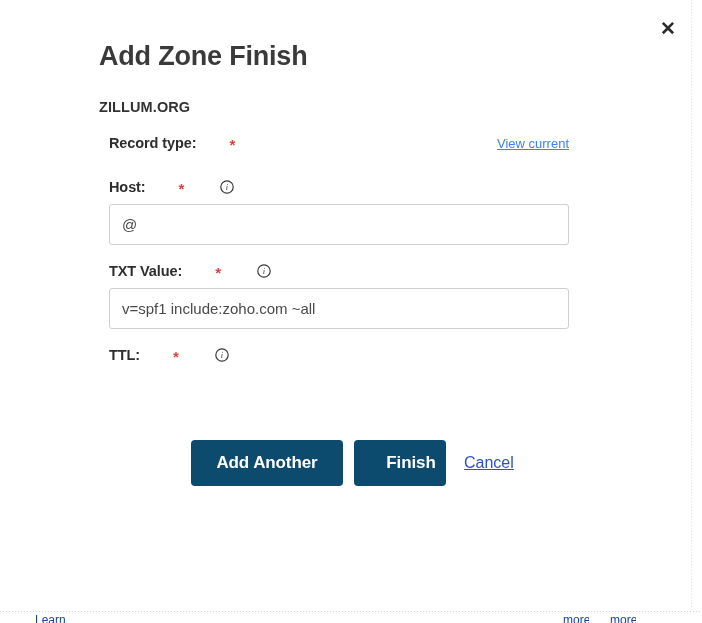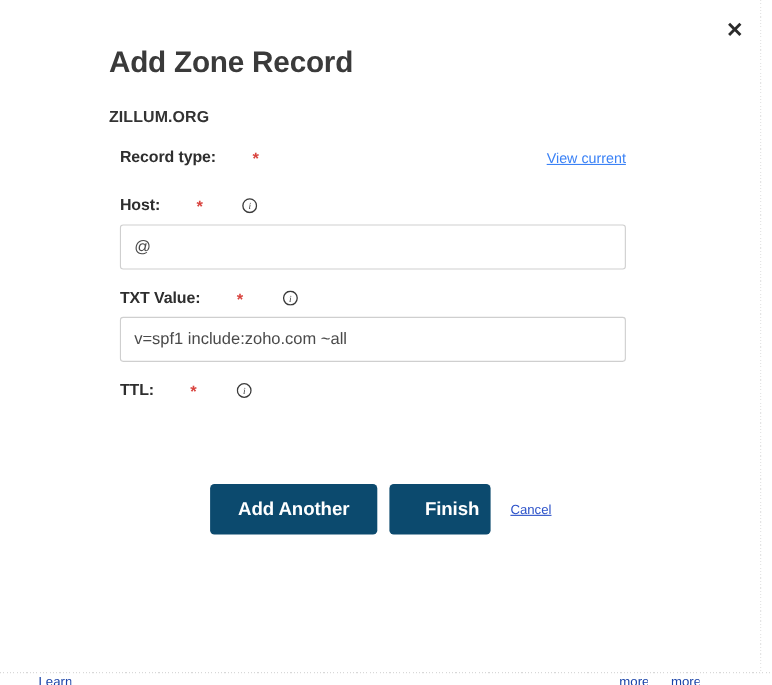--- a/index.html
+++ b/index.html
@@ -203,36 +203,36 @@
     height: 46px;
     cursor: pointer;
     display: flex;
     align-items: center;
     justify-content: center;
   }
   #add-another-button { width: 152px; }
   #finish-button      { width: 92px; margin-left: 11px; padding-left: 28px; }
   #cancel-link {
     margin-left: 18px;
-    font-size: 12px;
+    font-size: 16px;
     color: #2c52c9;
     text-decoration: underline;
     cursor: pointer;
   }
 </style>
 </head>
 <body>
 
 <div id="modal">
 
   <div id="close-btn">✕</div>
 
   <div class="content">
 
-    <h1 id="page-title">Add Zone Record</h1>
+    <h1 id="page-title">Add Zone Finish</h1>
 
     <div id="domain-name">ZILLUM.ORG</div>
 
     <div class="form">
 
       <div class="field field-record">
         <div class="label-row">
           <span class="label-text">Record type:</span>
           <span class="req">*</span>
         </div>

